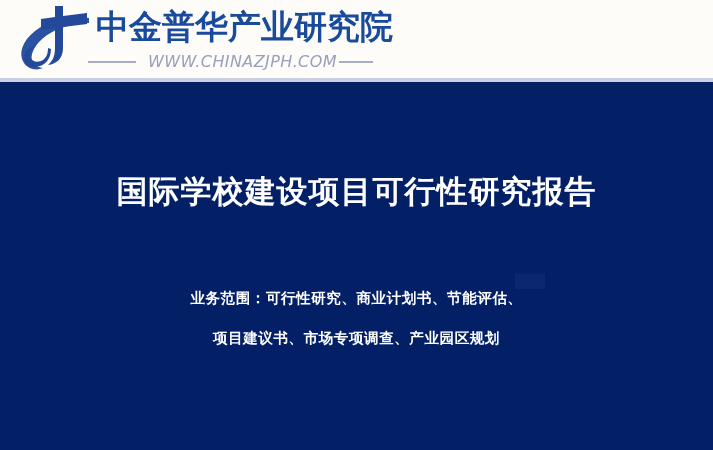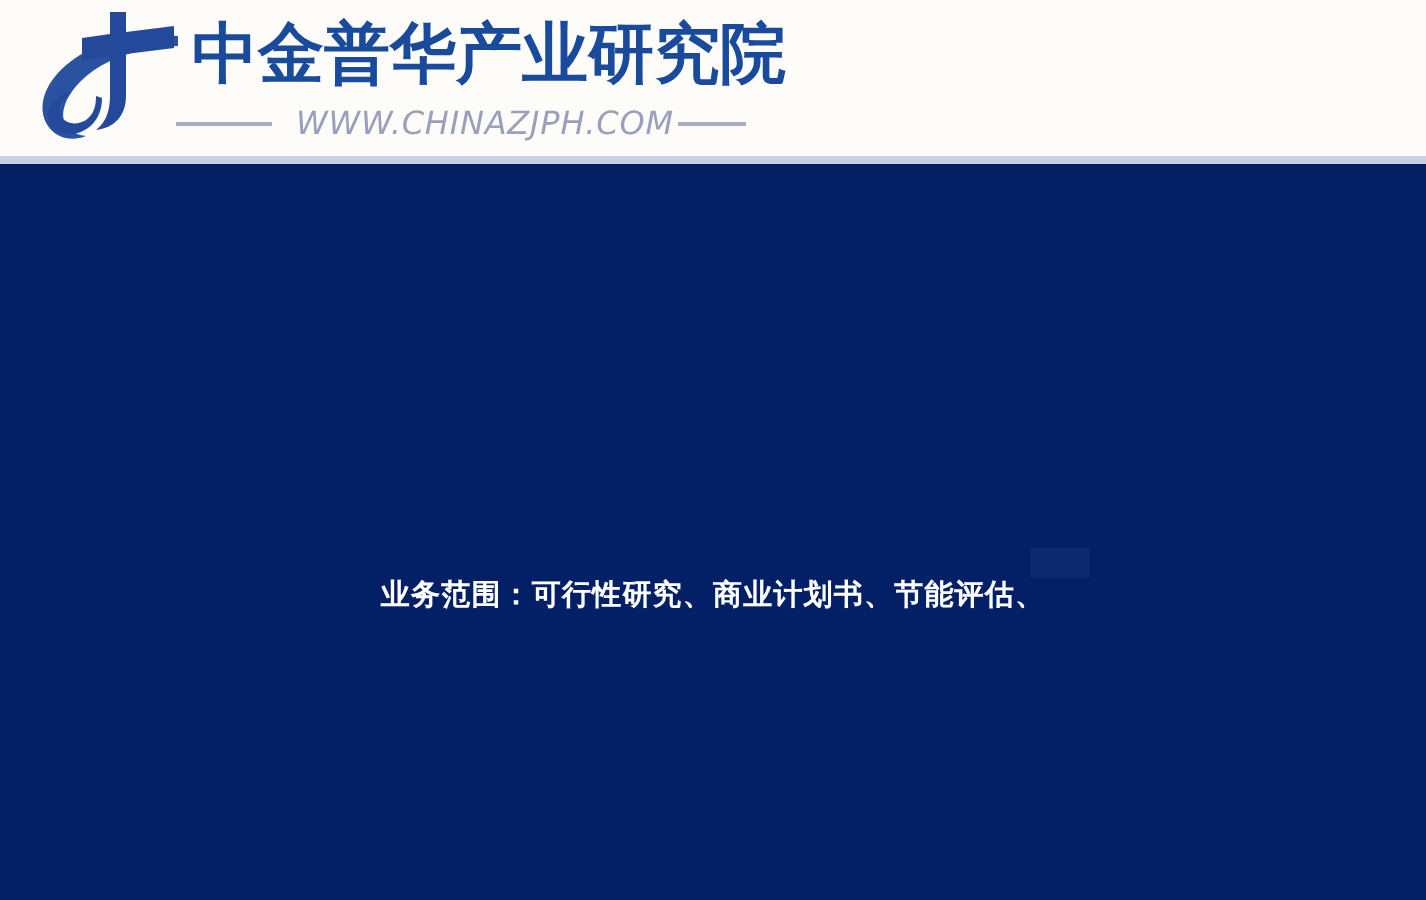--- a/index.html
+++ b/index.html
@@ -178,19 +178,21 @@
       <span class="brand-url">WWW.CHINAZJPH.COM</span>
       <span class="url-rule right"></span>
     </div>
   </div>
 
   <div class="header-rule"></div>
   <div class="header-rule-dark"></div>
 
   <div class="body-panel"></div>
 
+  <div class="doc-title">国际学校建设项目可行性研究报告</div>
 
   <div class="watermark-smudge"></div>
 
   <div class="scope-line l1">业务范围：可行性研究、商业计划书、节能评估、</div>
 
+  <div class="scope-line l2">项目建议书、市场专项调查、产业园区规划</div>
 
 </div>
 
 </body></html>

